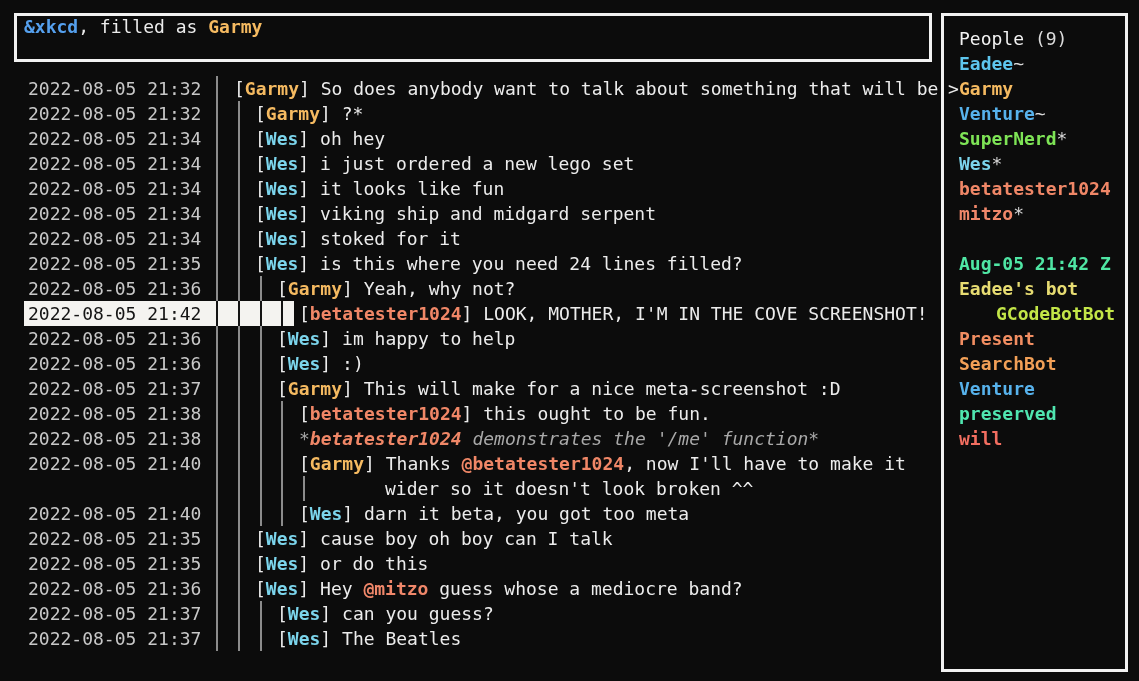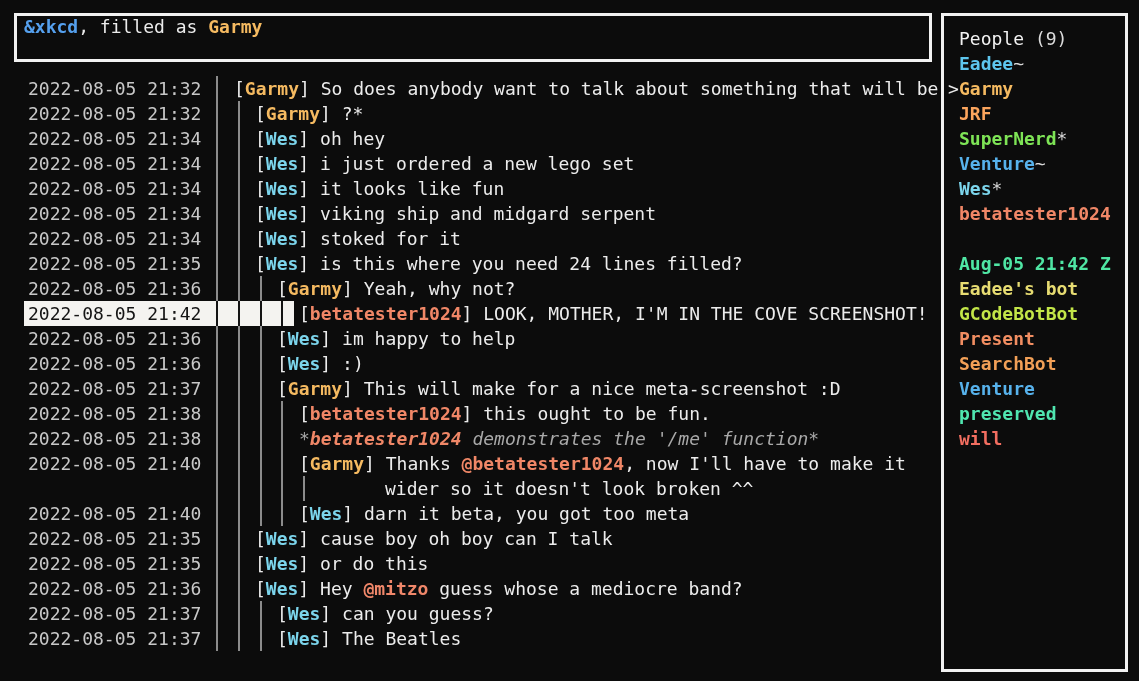--- a/index.html
+++ b/index.html
@@ -57,31 +57,31 @@
       <div class="row"><span class="ts">2022-08-05 21:36</span><div class="guide" style="left: 192.3px;"></div><div class="guide" style="left: 214px;"></div><span class="msg" style="left: 231px;"><span style="color: rgb(236, 236, 236);">[</span><span style="color: rgb(124, 213, 236); font-weight: bold;">Wes</span><span style="color: rgb(236, 236, 236);">] </span><span style="color: rgb(236, 236, 236);">Hey </span><span style="color: rgb(240, 135, 106); font-weight: bold;">@mitzo</span><span style="color: rgb(236, 236, 236);"> guess whose a mediocre band?</span></span></div>
       <div class="row"><span class="ts">2022-08-05 21:37</span><div class="guide" style="left: 192.3px;"></div><div class="guide" style="left: 214px;"></div><div class="guide" style="left: 235.6px;"></div><span class="msg" style="left: 253px;"><span style="color: rgb(236, 236, 236);">[</span><span style="color: rgb(124, 213, 236); font-weight: bold;">Wes</span><span style="color: rgb(236, 236, 236);">] </span><span style="color: rgb(236, 236, 236);">can you guess?</span></span></div>
       <div class="row"><span class="ts">2022-08-05 21:37</span><div class="guide" style="left: 192.3px;"></div><div class="guide" style="left: 214px;"></div><div class="guide" style="left: 235.6px;"></div><span class="msg" style="left: 253px;"><span style="color: rgb(236, 236, 236);">[</span><span style="color: rgb(124, 213, 236); font-weight: bold;">Wes</span><span style="color: rgb(236, 236, 236);">] </span><span style="color: rgb(236, 236, 236);">The Beatles</span></span></div>
     </div>
 
   <div class="sidebar">
     <div class="sb-row"><span class="sb-pre"></span><span class="sb-title-txt">People</span> <span class="sb-count">(9)</span></div>
     <div id="people-list">
         <div class="sb-row"><span class="sb-pre"></span><span class="sb-name" style="color: rgb(94, 198, 238);">Eadee</span><span class="sb-suf">~</span></div>
         <div class="sb-row"><span class="sb-pre">&gt;</span><span class="sb-name" style="color: rgb(245, 186, 97);">Garmy</span><span class="sb-suf"></span></div>
-        <div class="sb-row"><span class="sb-pre"></span><span class="sb-name" style="color: rgb(252, 165, 93);">JRF</span><span class="sb-suf"></span></div>
+        <div class="sb-row"><span class="sb-pre"></span><span class="sb-name" style="color: rgb(87, 178, 236);">Venture</span><span class="sb-suf">~</span></div>
         <div class="sb-row"><span class="sb-pre"></span><span class="sb-name" style="color: rgb(126, 228, 86);">SuperNerd</span><span class="sb-suf">*</span></div>
-        <div class="sb-row"><span class="sb-pre"></span><span class="sb-name" style="color: rgb(87, 178, 236);">Venture</span><span class="sb-suf">~</span></div>
         <div class="sb-row"><span class="sb-pre"></span><span class="sb-name" style="color: rgb(124, 213, 236);">Wes</span><span class="sb-suf">*</span></div>
         <div class="sb-row"><span class="sb-pre"></span><span class="sb-name" style="color: rgb(240, 135, 103);">betatester1024</span><span class="sb-suf"></span></div>
+        <div class="sb-row"><span class="sb-pre"></span><span class="sb-name" style="color: rgb(240, 135, 106);">mitzo</span><span class="sb-suf">*</span></div>
       </div>
     <div class="sb-gap"></div>
     <div id="bots-list">
         <div class="sb-row"><span class="sb-pre"></span><span class="sb-name" style="color: rgb(79, 230, 164);">Aug-05 21:42 Z</span><span class="sb-suf"></span></div>
         <div class="sb-row"><span class="sb-pre"></span><span class="sb-name" style="color: rgb(231, 220, 114);">Eadee's bot</span><span class="sb-suf"></span></div>
-        <div class="sb-row"><span class="sb-pre"></span><span class="sb-name" style="color: rgb(195, 230, 72);">GCodeBotBot</span><span class="sb-suf"></span></div>
+        <div class="sb-row"><span class="sb-pre"></span><span class="sb-name" style="color: rgb(195, 230, 72); margin-left: 37px;">GCodeBotBot</span><span class="sb-suf"></span></div>
         <div class="sb-row"><span class="sb-pre"></span><span class="sb-name" style="color: rgb(242, 142, 98);">Present</span><span class="sb-suf"></span></div>
         <div class="sb-row"><span class="sb-pre"></span><span class="sb-name" style="color: rgb(242, 160, 87);">SearchBot</span><span class="sb-suf"></span></div>
         <div class="sb-row"><span class="sb-pre"></span><span class="sb-name" style="color: rgb(87, 178, 236);">Venture</span><span class="sb-suf"></span></div>
         <div class="sb-row"><span class="sb-pre"></span><span class="sb-name" style="color: rgb(80, 230, 176);">preserved</span><span class="sb-suf"></span></div>
         <div class="sb-row"><span class="sb-pre"></span><span class="sb-name" style="color: rgb(242, 110, 96);">will</span><span class="sb-suf"></span></div>
       </div>
   </div>
 </div>
 
 </body></html>

